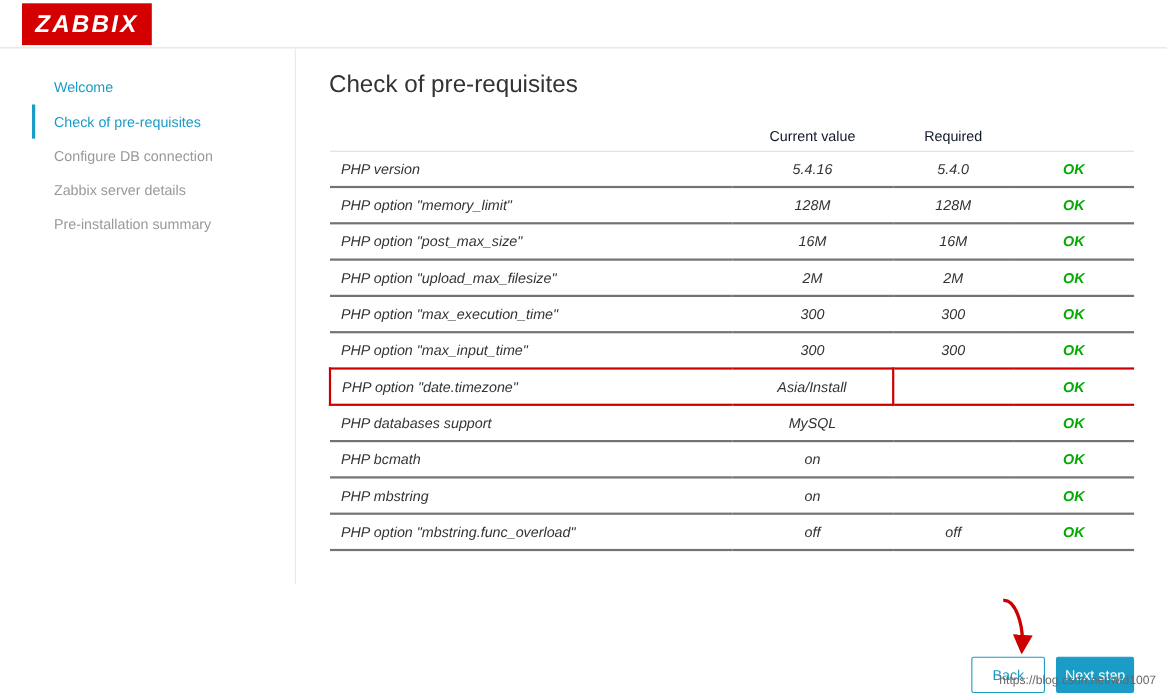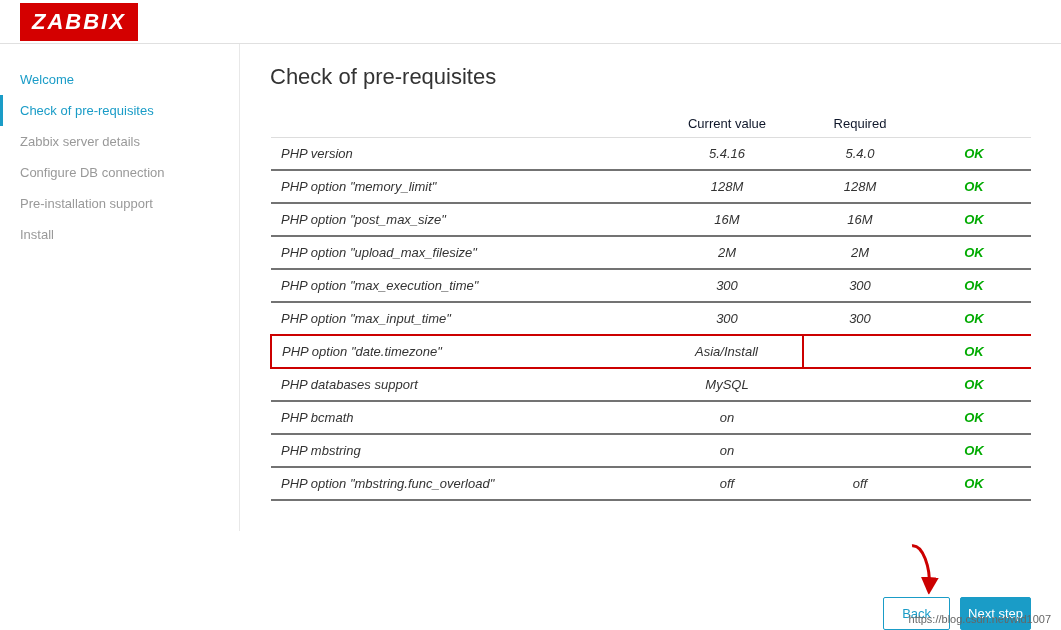--- a/index.html
+++ b/index.html
@@ -31,20 +31,21 @@
       font-weight: 900;
       padding: 6px 12px;
       letter-spacing: 2px;
       font-style: italic;
     }
 
     .main-content {
       display: flex;
       flex: 1;
       overflow: hidden;
+      margin-left: 29px;
     }
 
     .sidebar {
       width: 240px;
       min-width: 240px;
       padding: 20px 0;
       border-right: 1px solid #e8e8e8;
       display: flex;
       flex-direction: column;
     }
@@ -206,24 +207,23 @@
 <body>
 
 <div class="top-bar">
   <div class="zabbix-logo">ZABBIX</div>
 </div>
 
 <div class="main-content">
   <div class="sidebar">
   <div class="sidebar-item active">Welcome</div>
       <div class="sidebar-item current">Check of pre-requisites</div>
+      <div class="sidebar-item inactive">Configure DB connection</div>
       <div class="sidebar-item inactive">Zabbix server details</div>
-      <div class="sidebar-item inactive">Configure DB connection</div>
-      <div class="sidebar-item inactive">Pre-installation support</div>
-      <div class="sidebar-item inactive">Install</div>
+      <div class="sidebar-item inactive">Pre-installation summary</div>
     </div>
 
   <div class="content-area">
     <h1 class="page-title">Check of pre-requisites</h1>
 
     <table class="prereq-table">
       <thead>
         <tr>
           <th></th>
           <th>Current value</th>

